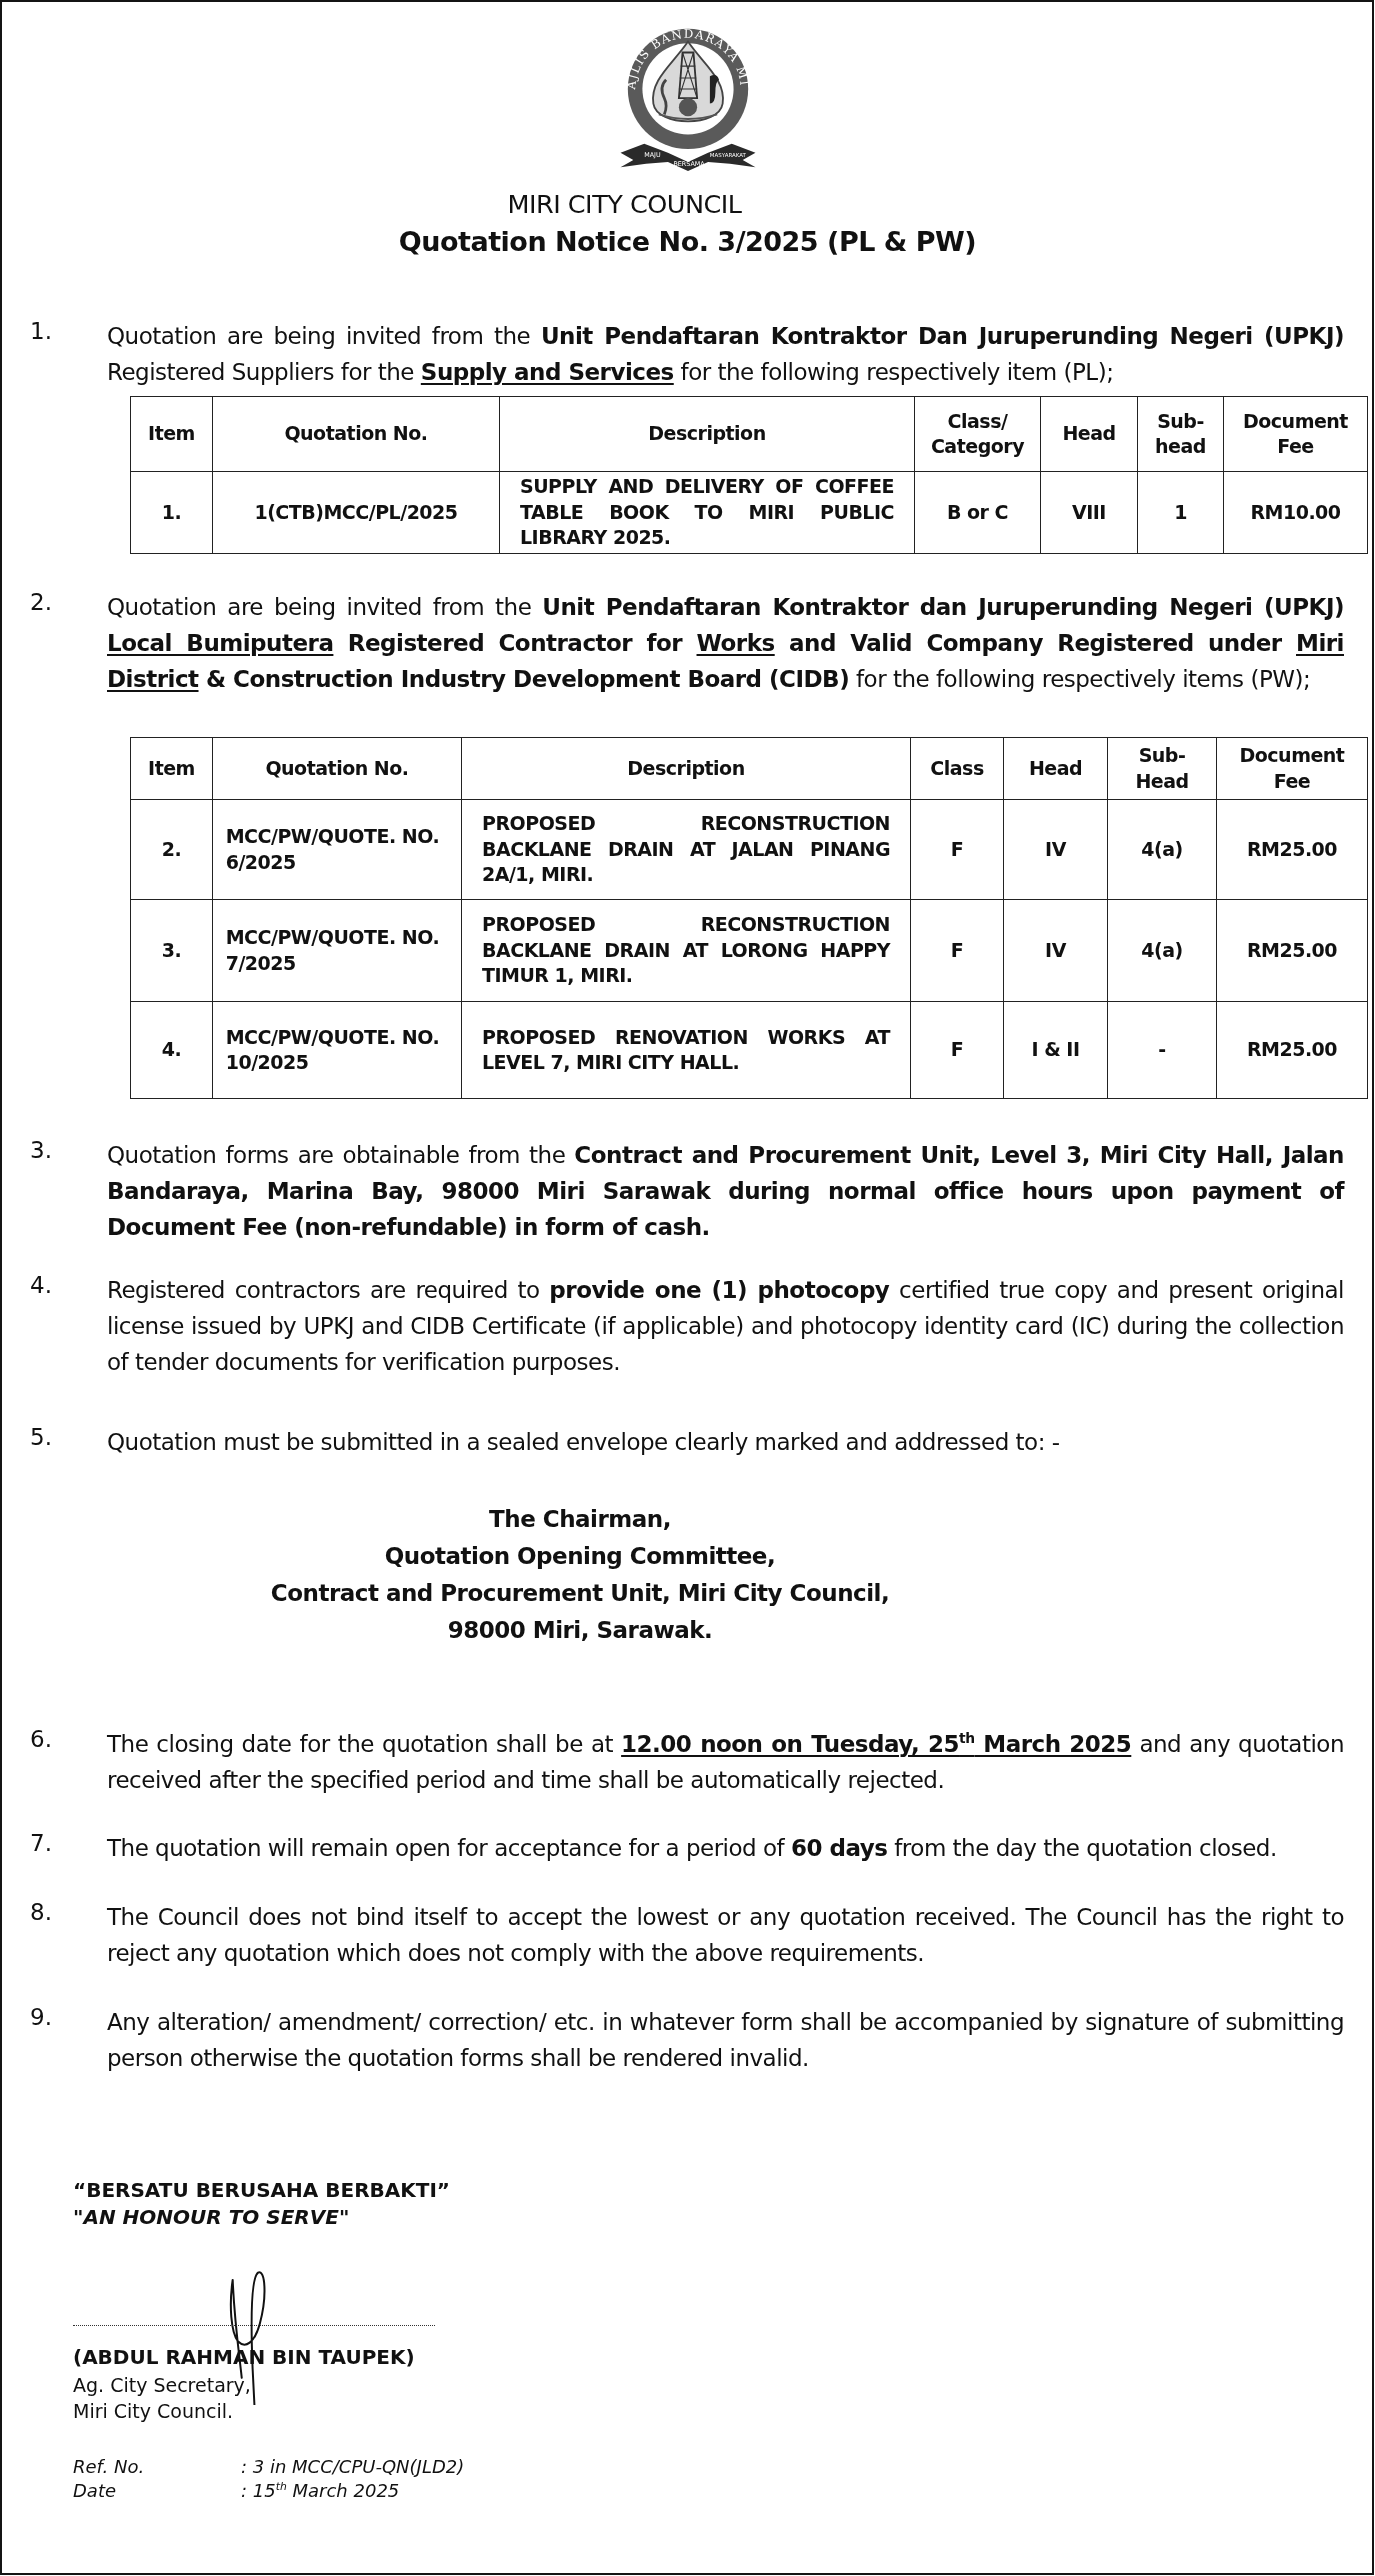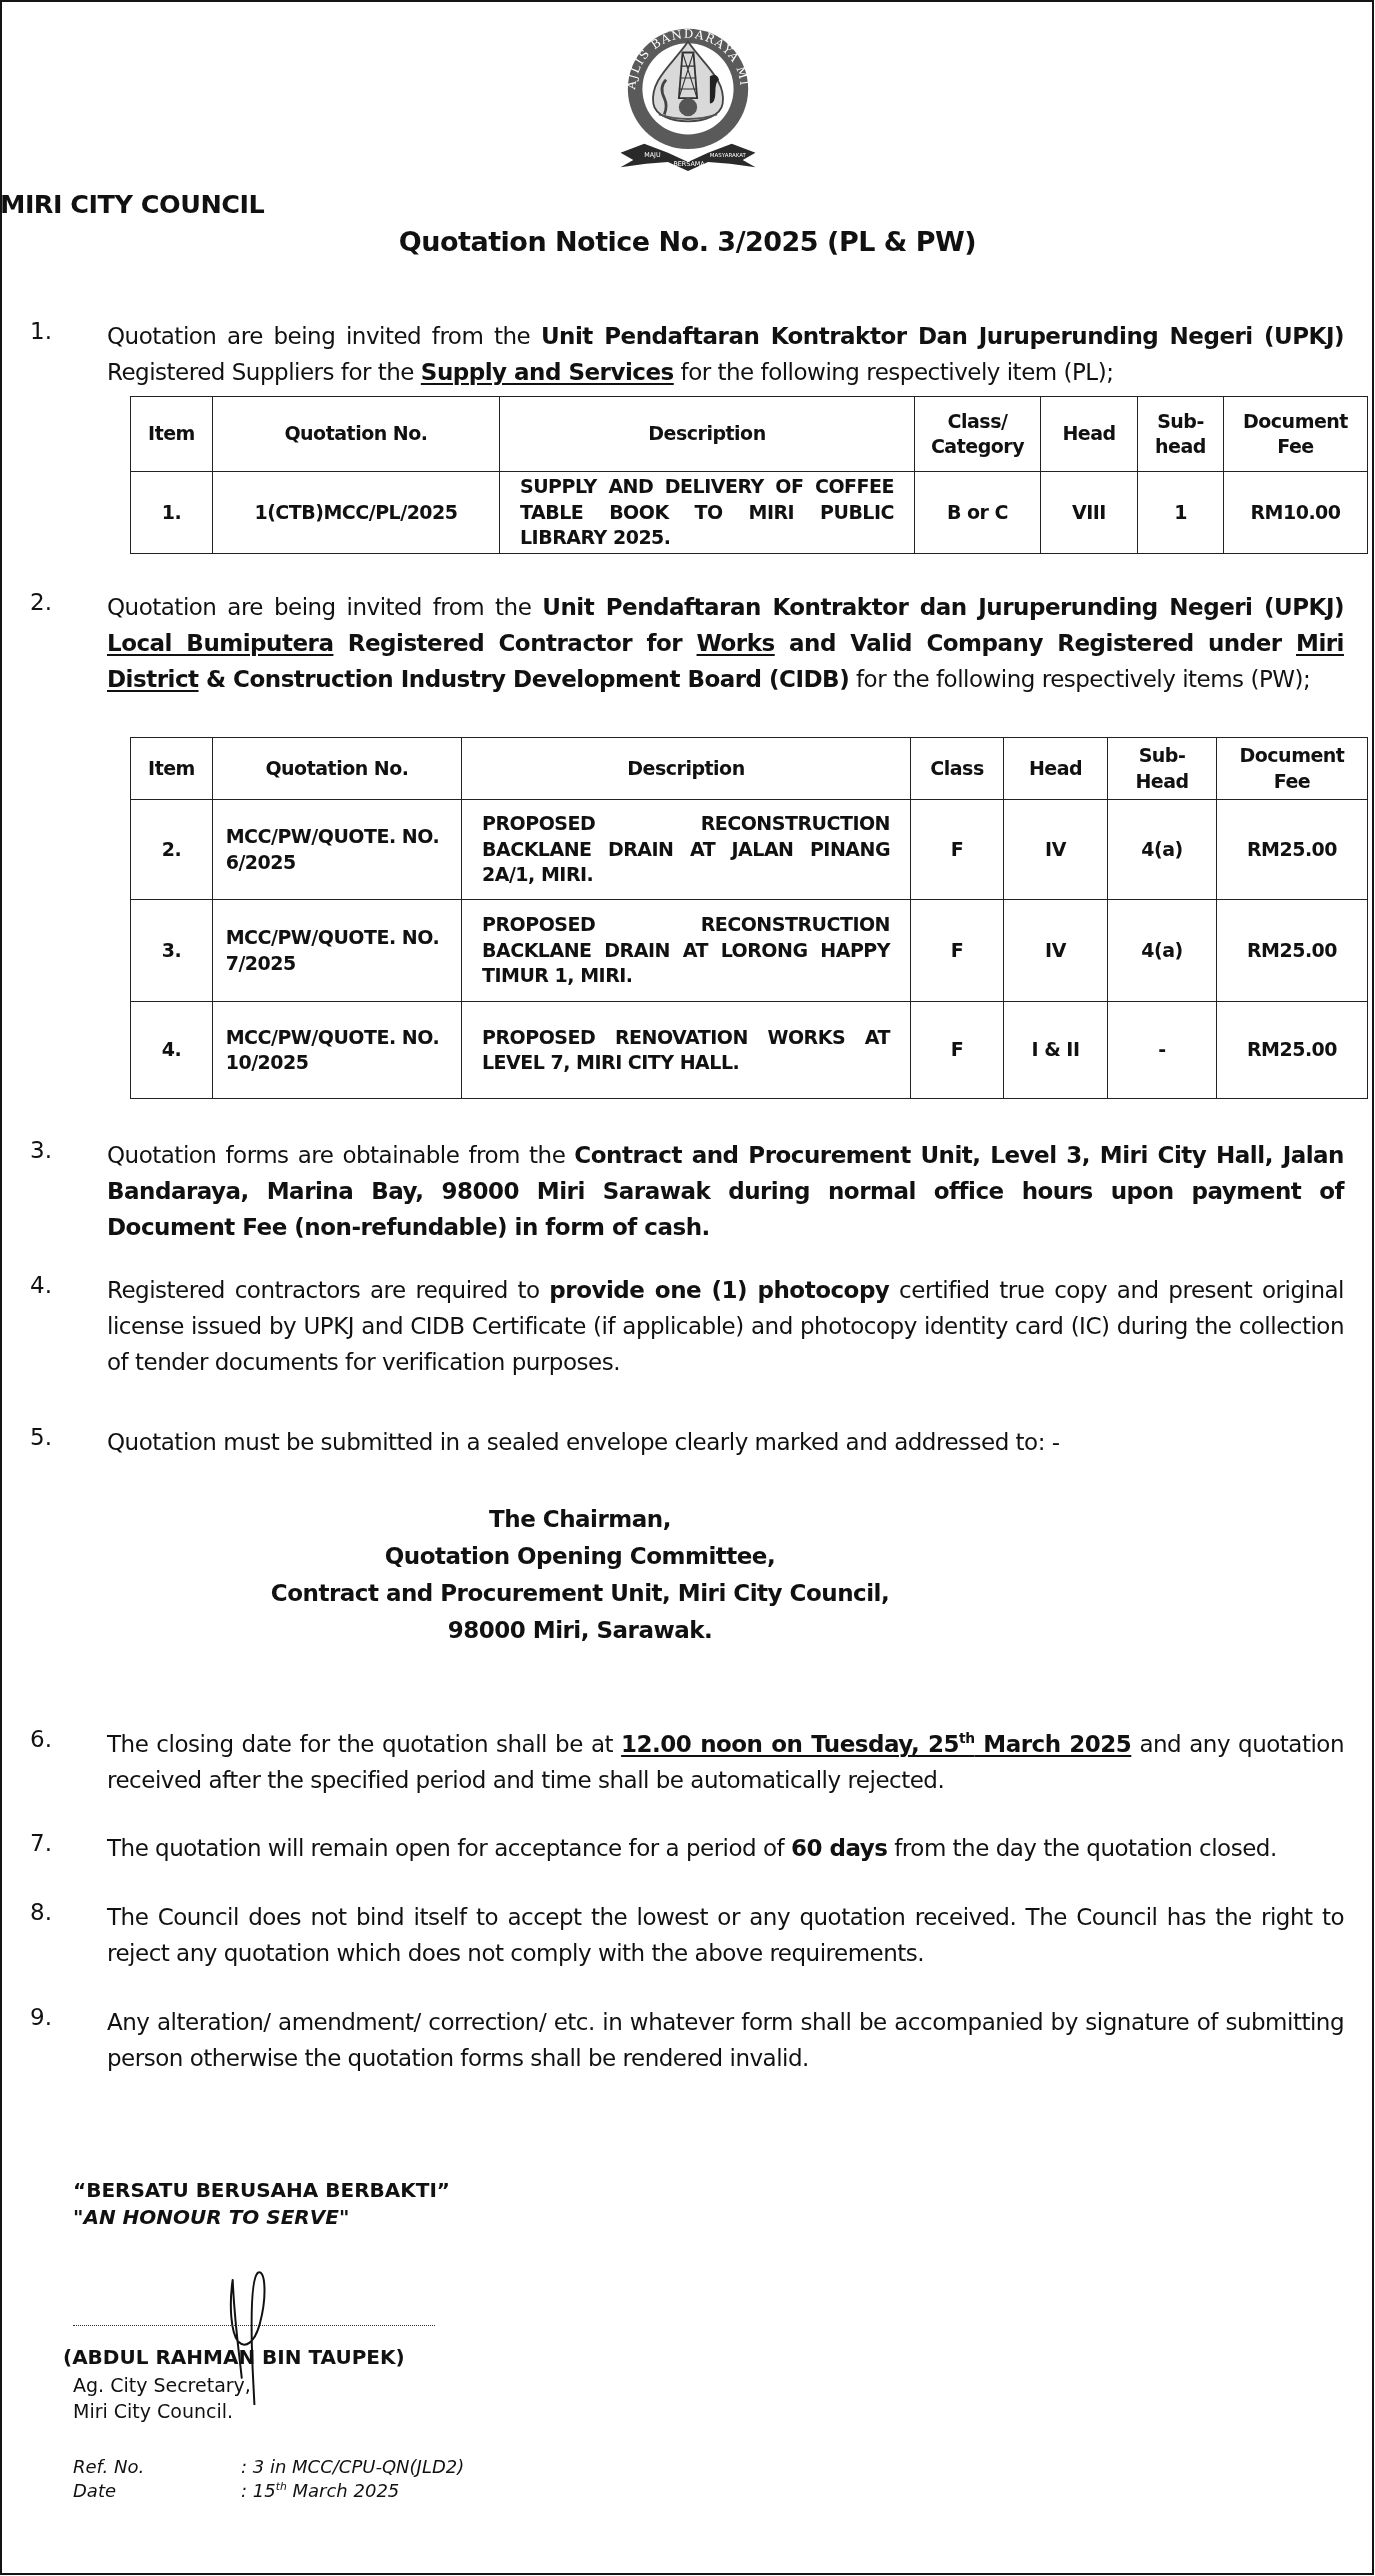--- a/index.html
+++ b/index.html
@@ -1,34 +1,34 @@
 <!DOCTYPE html>
 <html style="font-size:14.6px"><head>
 <meta charset="utf-8">
 <style>
   html, body { margin:0; padding:0; background:#ffffff; }
   body { width:1375px; height:2576px; position:relative; overflow:hidden;
          font-family:"DejaVu Sans", sans-serif; color:#111111; }
   .frame { position:absolute; left:0; top:0; width:1370px; height:2571px; border:2.7px solid #141414; }
   .logo { position:absolute; left:615px; top:16.4px; width:146px; height:155px; }
-  .hdr1 { position:absolute; left:0; width:1249px; top:189px; font-size:25.5px; font-weight:bold; letter-spacing:-0.5px; }
+  .hdr1 { position:absolute; left:0; width:1249px; top:189px; text-align:center; font-size:25.5px; font-weight:normal; letter-spacing:-0.5px; }
   .hdr2 { position:absolute; left:0; width:1375px; top:226px; text-align:center; font-size:27px; font-weight:bold; letter-spacing:-0.5px; }
   .num { position:absolute; left:30px; font-size:23px; }
   .para { position:absolute; left:107px; width:1237px; font-size:23px; line-height:36px; text-align:justify; letter-spacing:-0.5px; }
   .para b { font-weight:bold; }
   .u { text-decoration:underline; text-decoration-thickness:1.8px; text-underline-offset:2.7px; }
   table.q { position:absolute; left:107px; width:1237px; border-collapse:collapse; table-layout:fixed; font-size:19px; font-weight:bold; letter-spacing:-0.5px;margin-left:23px; }
   table.q th, table.q td { border:1.8px solid #222222; text-align:center; vertical-align:middle; padding:0 5.5px; line-height:25.5px; }
   table.q td.desc { text-align:justify; text-align-last:left; padding:0 20px; }
   .addr { position:absolute; left:0; width:1160px; top:1501px; text-align:center; font-size:23px; font-weight:bold; line-height:37px; letter-spacing:-0.5px; }
   .motto1 { position:absolute; left:73px; top:2178px; font-size:20px; font-weight:bold; }
   .motto2 { position:absolute; left:73px; top:2205px; font-size:20px; font-weight:bold; font-style:italic; }
   .sig { position:absolute; left:218px; top:2269px; width:91px; height:136px; }
   .dots { position:absolute; left:73px; top:2325px; width:362px; border-top:1.8px dotted #333333; }
-  .name { position:absolute; left:63px; top:2345px; font-size:20px; font-weight:bold; }
+  .name { position:absolute; left:73px; top:2345px; font-size:20px; font-weight:bold; }
   .role { position:absolute; left:73px; font-size:19px; }
   .ref { position:absolute; left:73px; font-size:18px;font-style:italic; }
   .ref .k { display:inline-block; width:168px; }
   sup { font-size:0.6em; line-height:0; }
 </style>
 </head>
 <body>
 
 <div class="frame"></div>
 

